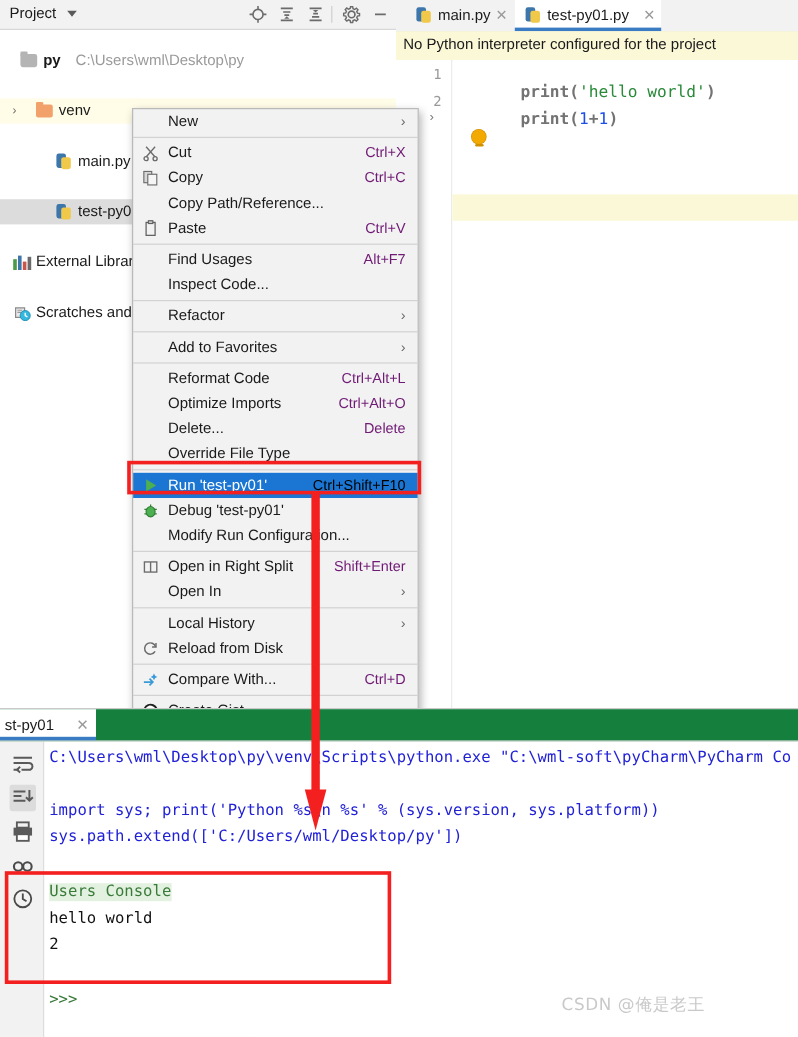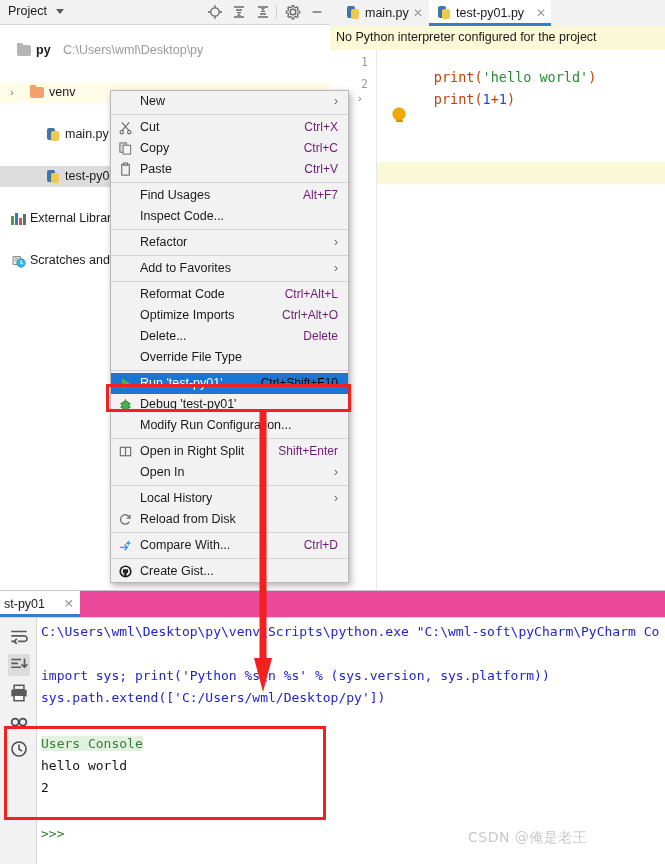--- a/index.html
+++ b/index.html
@@ -55,21 +55,21 @@
   #warnbar{position:absolute;left:0;top:26px;width:335px;height:24px;background:#fbf8d8;border-bottom:1px solid #e6e1b4;}
   #warnbar span{position:absolute;left:6px;top:4px;font-size:12.5px;color:#1a1a1a;white-space:nowrap;}
 
   #gutter{position:absolute;left:0;top:50px;width:46px;height:540px;background:#ffffff;border-right:1px solid #e6e6e6;}
   .lnum{position:absolute;right:8px;font-size:11.5px;color:#999999;font-family:"DejaVu Sans Mono",monospace;}
   #fold{position:absolute;left:28px;top:42px;font-size:11px;color:#777;}
 
   #code{position:absolute;left:47px;top:50px;width:288px;height:540px;background:#ffffff;
         font-family:"DejaVu Sans Mono",monospace;font-size:13.5px;}
   .cline{position:absolute;left:8px;white-space:pre;}
-  .k-fn{color:#c2410c;}
+  .k-fn{color:#737373;font-weight:bold;}
   .k-str{color:#2a8a3a;}
   .k-num{color:#1b4ee8;}
   #bulb{position:absolute;left:16px;top:58px;width:12px;height:12px;background:#f2a900;border-radius:50%;box-shadow:0 0 0 0.5px #d08e00;}
   #bulb:after{content:"";position:absolute;left:3px;top:12px;width:7px;height:2px;background:#cf9100;border-radius:1px;}
   #hl-line{position:absolute;left:0;top:112px;width:335px;height:22px;background:#fbf8d8;}
 
   
   #ctxmenu{left:110px;top:90px;width:237px;background:#f2f2f2;border:1px solid #b9b9b9;box-shadow:2px 3px 7px rgba(0,0,0,.30);}
   .mi{position:relative;height:21px;line-height:21px;font-size:12.5px;color:#1a1a1a;white-space:nowrap;}
   .mi .milabel{position:absolute;left:29px;top:0;}
@@ -81,21 +81,21 @@
   .mi.selected .mikey{color:#000000;}
 
   
   #runbox{left:106px;top:384px;width:245px;height:28px;border:3px solid #f41f1f;box-sizing:border-box;}
 
   
   #arrow{left:253px;top:410px;width:20px;height:282px;}
 
   
   #bottom{left:0;top:590px;width:665px;height:274px;background:#ffffff;border-top:1px solid #c9c9c9;}
-  #btabbar{position:absolute;left:0;top:0;width:665px;height:26px;background:#ec4899;border-bottom:1px solid #d7d7d7;}
+  #btabbar{position:absolute;left:0;top:0;width:665px;height:26px;background:#15803d;border-bottom:1px solid #d7d7d7;}
   #btab{position:absolute;left:0;top:0;height:26px;line-height:26px;font-size:12.5px;padding-left:4px;background:#ffffff;}
   #btab:after{content:"";position:absolute;left:0;bottom:0;width:100%;height:3px;background:#3a7cc4;}
   #btab .xclose{position:absolute;right:6px;top:0;color:#9a9a9a;}
 
   #bside{position:absolute;left:0;top:27px;width:36px;height:247px;background:#f2f2f2;border-right:1px solid #d7d7d7;}
   .sbtn{position:absolute;left:8px;width:22px;height:22px;}
   .sbtn.on{background:#dcdcdc;border-radius:2px;}
 
   #bconsole{position:absolute;left:37px;top:27px;width:628px;height:247px;background:#ffffff;
             font-family:"DejaVu Sans Mono",monospace;font-size:13px;}
@@ -271,20 +271,23 @@
     <span class="miicon">
       <svg width="15" height="15" viewBox="0 0 16 16">
           <rect x="2" y="2" width="7" height="10" fill="#d8d8d8" stroke="#6b6b6b" stroke-width="1"></rect>
           <rect x="5.5" y="4.5" width="8" height="9.5" fill="#f5f5f5" stroke="#6b6b6b" stroke-width="1"></rect>
         </svg>
     </span>
     <span class="milabel">Copy</span>
     <span class="mikey">Ctrl+C</span>
   </div>
 
+  <div class="mi">
+    <span class="milabel">Copy Path/Reference...</span>
+  </div>
 
   <div class="mi">
     <span class="miicon">
       <svg width="15" height="15" viewBox="0 0 16 16">
           <rect x="4" y="2.5" width="8" height="11.5" fill="#f2f2f2" stroke="#5f5f5f" stroke-width="1.1"></rect>
           <rect x="6" y="1" width="4" height="2.5" fill="#c9c9c9" stroke="#5f5f5f" stroke-width="1"></rect>
         </svg>
     </span>
     <span class="milabel">Paste</span>
     <span class="mikey">Ctrl+V</span>

